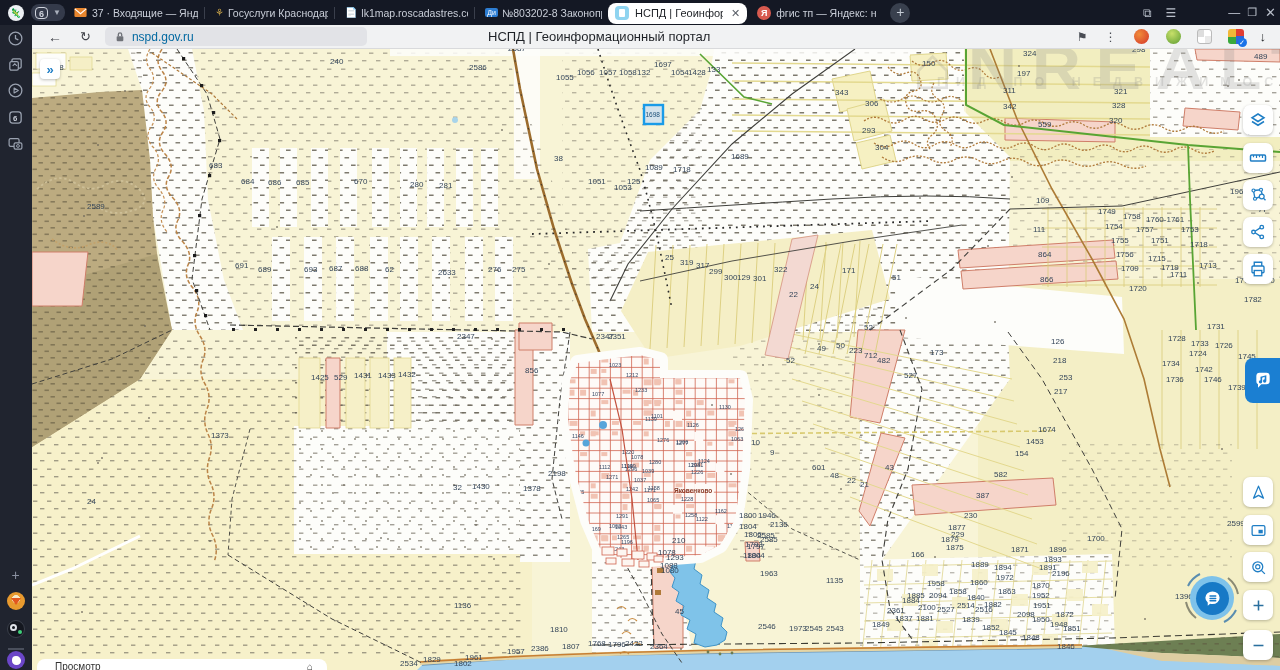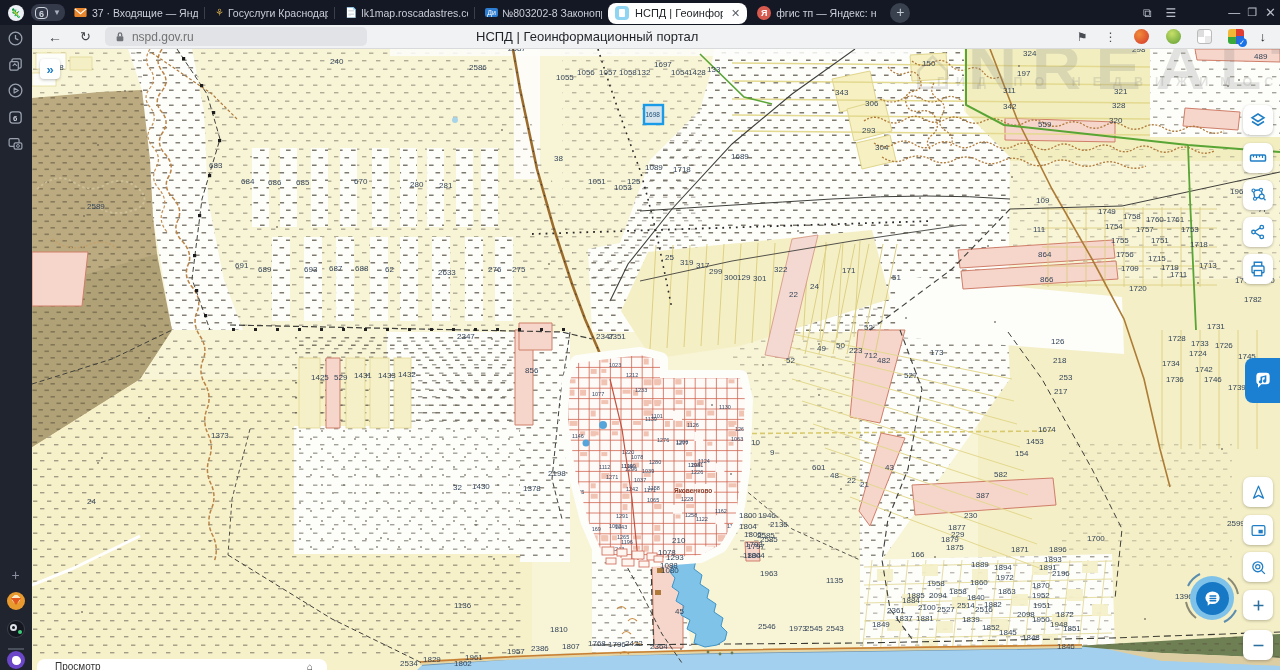--- a/index.html
+++ b/index.html
@@ -1001,23 +1001,23 @@
     </div>
 
   <div id="addr">
     <span style="color:#41434a;font-size:14px;margin-left:16px">←</span>
     <span style="color:#41434a;font-size:13px;margin-left:18px">↻</span>
     <div style="background:#e2e3e7;border-radius:5px;height:19px;width:262px;display:flex;align-items:center;padding:0 10px;margin-left:14px">
       <svg width="10" height="12" viewBox="0 0 12 14" style="margin-right:7px">
           <rect x="2" y="6" width="8" height="6" rx="1" fill="#6f7278"></rect>
           <path d="M4 6 V4 a2 2 0 0 1 4 0 V6" fill="none" stroke="#6f7278" stroke-width="1.6"></path>
         </svg>
-      <span style="color:#737373;font-size:12px">nspd.gov.ru</span>
+      <span style="color:#0369a1;font-size:12px">nspd.gov.ru</span>
     </div>
-    <div style="position:absolute;left:444px;color:#1e2126;font-size:13px">НСПД | Геоинформационный портал</div>
+    <div style="position:absolute;left:456px;color:#1e2126;font-size:13px">НСПД | Геоинформационный портал</div>
     <div style="flex:1"></div>
     <span style="color:#4a4d54;font-size:12px;margin-right:17px">⚑</span>
     <span style="color:#4a4d54;font-size:12px;margin-right:17px">⋮</span>
     <span style="width:15px;height:15px;border-radius:50%;background:radial-gradient(circle at 35% 35%,#f08c3a,#d4342a);margin-right:17px"></span>
     <span style="width:15px;height:15px;border-radius:50%;background:radial-gradient(circle at 40% 30%,#c8e06a,#5d9c33);margin-right:16px"></span>
     <span style="width:15px;height:15px;border-radius:3px;background:conic-gradient(#fff 0 25%,#e9e9e9 0 50%,#fff 0 75%,#ddd 0);border:1px solid #bbb;margin-right:16px"></span>
     <span style="position:relative;width:16px;height:15px;margin-right:16px">
       <span style="position:absolute;inset:0;border-radius:3px;background:conic-gradient(#e23d32 0 25%,#2f67d8 0 50%,#39a93c 0 75%,#f2b737 0)"></span>
       <span style="position:absolute;right:-3px;bottom:-3px;width:9px;height:9px;border-radius:50%;background:#1a73e8;color:#fff;font-size:7px;line-height:9px;text-align:center">✓</span>
     </span>

